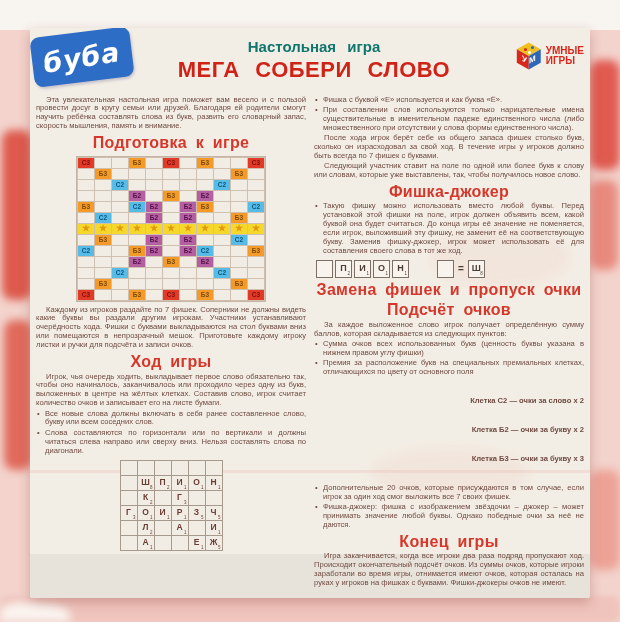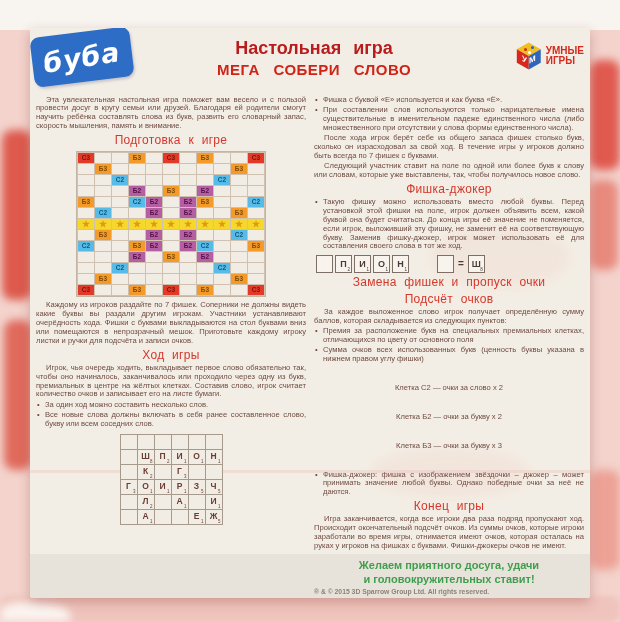--- a/index.html
+++ b/index.html
@@ -35,22 +35,22 @@
   .brand{
     position:absolute;left:2px;top:4px;width:100px;height:50px;background:#2e6dc6;
     border-radius:9px;transform:rotate(-7deg);display:flex;align-items:center;justify-content:center;
     box-shadow:1px 2px 3px rgba(60,60,120,.25);
   }
   .brand span{
     color:#fff;font-style:italic;font-weight:bold;font-size:27px;letter-spacing:1px;
     font-family:"DejaVu Sans",sans-serif;transform:rotate(-2deg);
   }
   .titles{margin:0 104px 0 112px;text-align:center;padding-top:10px;}
-  .subtitle{color:#b91c1c;font-weight:bold;font-size:18px;word-spacing:7px;text-align:center;}
-  .title{color:#d02317;font-weight:bold;font-size:15px;word-spacing:9px;letter-spacing:.5px;margin-top:2px;}
+  .subtitle{color:#0f766e;font-weight:bold;font-size:15px;word-spacing:7px;text-align:center;}
+  .title{color:#d02317;font-weight:bold;font-size:22px;word-spacing:9px;letter-spacing:.5px;margin-top:2px;}
   .publisher{position:absolute;right:6px;top:14px;display:flex;align-items:center;gap:4px;}
   .cube{position:relative;width:26px;height:28px;}
   .face{position:absolute;inset:0;}
   .face-top{clip-path:polygon(50% 2%,96% 26%,50% 50%,4% 26%);background:#f2c01e;}
   .face-left{clip-path:polygon(4% 26%,50% 50%,50% 98%,4% 74%);background:#d8281c;}
   .face-right{clip-path:polygon(96% 26%,50% 50%,50% 98%,96% 74%);background:#2f66b8;}
   .cube .lt{position:absolute;color:#fff;font-weight:bold;font-size:8px;}
   .cube .lu{left:6px;top:13px;transform:skewY(26deg);}
   .cube .lm{right:6px;top:13px;transform:skewY(-26deg);}
   .cube .dot{position:absolute;width:3px;height:3px;border-radius:50%;}
@@ -58,23 +58,23 @@
   .d2{background:#2f66b8;left:15px;top:4px;}
   .d3{background:#fff;left:12px;top:9px;}
   .pubtext{color:#d6281c;font-weight:bold;font-size:10px;line-height:1.05;}
   
   .cols{display:flex;gap:8px;padding:0 6px;position:relative;z-index:1;}
   .col{width:270px;font-size:7.6px;line-height:1.17;color:#6e4a41;text-align:justify;}
   .col p{margin:1.5px 0;}
   p.indent{text-indent:10px;}
   p.bullet{position:relative;padding-left:9px;text-indent:0;}
   p.bullet::before{content:"•";position:absolute;left:1px;top:0;}
-  p.cellline{text-align:center;margin:20px 0;}
-  h3{margin:3px 0 2px;text-align:center;color:#d5372b;font-size:12px;line-height:1.1;
-     font-weight:normal;word-spacing:4px;letter-spacing:.3px;}
+  p.cellline{text-align:right;margin:20px 0;font-weight:bold;}
+  h3{margin:3px 0 2px;text-align:center;color:#d5372b;font-size:16px;line-height:1.1;
+     font-weight:bold;word-spacing:4px;letter-spacing:.3px;}
   
   .board{
     margin:4px auto 4px;width:-moz-fit-content;width:fit-content;background:#cfc0b0;padding:1px;
     display:grid;grid-template-columns:repeat(11,16px);grid-auto-rows:10px;gap:1px;
     border:1px solid #c4b4a4;
   }
   .bcell{background:#f2ede4;display:flex;align-items:center;justify-content:center;
          font-size:6.5px;font-weight:bold;overflow:hidden;}
   .bcell.C3{background:#e23a28;color:#7c120b;}
   .bcell.B3{background:#f39a28;color:#7c4a08;}
@@ -288,24 +288,24 @@
           <div class="bcell"></div>
           <div class="bcell C3">С3</div>
           <div class="bcell"></div>
           <div class="bcell B3">Б3</div>
           <div class="bcell"></div>
           <div class="bcell"></div>
           <div class="bcell C3">С3</div>
         </div>
       <p class="indent">Каждому из игроков раздайте по 7 фишек. Соперники не должны видеть какие буквы вы раздали другим игрокам. Участники устанавливают очерёдность хода. Фишки с буквами выкладываются на стол буквами вниз или помещаются в непрозрачный мешок. Приготовьте каждому игроку листки и ручки для подсчёта и записи очков.</p>
       <h3>Ход игры</h3>
-      <p class="indent">Игрок, чья очередь ходить, выкладывает первое слово обязательно так, чтобы оно начиналось, заканчивалось или проходило через одну из букв, премиальных в центре на жёлтых клетках. Составив слово, игрок считает количество очков и записывает его на листе бумаги.</p>
+      <p class="indent">Игрок, чья очередь ходить, выкладывает первое слово обязательно так, чтобы оно начиналось, заканчивалось или проходило через одну из букв, выложенных в центре на жёлтых клетках. Составив слово, игрок считает количество очков и записывает его на листе бумаги.</p>
       <div>
-          <p class="bullet">За один ход можно составить несколько слов.</p>
           <p class="bullet">Все новые слова должны включать в себя ранее составленное слово, букву или всем соседних слов.</p>
+          <p class="bullet">Слова составляются по горизонтали или по вертикали и должны читаться слева направо или сверху вниз. Нельзя составлять слова по диагонали.</p>
         </div>
       <div id="example-grid" class="exgrid">
           <div class="ecell"></div>
           <div class="ecell"></div>
           <div class="ecell"></div>
           <div class="ecell"></div>
           <div class="ecell"></div>
           <div class="ecell"></div>
           <div class="ecell"></div>
           <div class="ecell">
@@ -429,29 +429,30 @@
           <span class="eq">=</span>
           <div class="tile">
             <span>Ш</span>
             <span class="val">8</span>
           </div>
         </div>
       <h3>Замена фишек и пропуск очки</h3>
       <h3>Подсчёт очков</h3>
       <p class="indent">За каждое выложенное слово игрок получает определённую сумму баллов, которая складывается из следующих пунктов:</p>
       <div>
+          <p class="bullet">Сумма очков всех использованных букв (ценность буквы указана в нижнем правом углу фишки)</p>
           <p class="bullet">Премия за расположение букв на специальных премиальных клетках, отличающихся по цвету от основного поля</p>
-          <p class="bullet">Сумма очков всех использованных букв (ценность буквы указана в нижнем правом углу фишки)</p>
         </div>
       <div>
           <p class="cellline">Клетка С2 — очки за слово х 2</p>
           <p class="cellline">Клетка Б2 — очки за букву х 2</p>
           <p class="cellline">Клетка Б3 — очки за букву х 3</p>
         </div>
       <div>
+          <p class="bullet">Дополнительные 20 очков, которые присуждаются в том случае, если игрок за один ход смог выложить все 7 своих фишек.</p>
           <p class="bullet">Фишка-джокер: фишка с изображением звёздочки – джокер – может принимать значение любой буквы. Однако победные очки за неё не даются.</p>
         </div>
       <h3>Конец игры</h3>
       <p class="indent">Игра заканчивается, когда все игроки два раза подряд пропускают ход. Происходит окончательный подсчёт очков. Из суммы очков, которые игроки заработали во время игры, отнимается имеют очков, которая осталась на руках у игроков на фишках с буквами. Фишки-джокеры очков не имеют.</p>
       <div class="wish">
         <div>Желаем приятного досуга, удачи</div>
         <div>и головокружительных ставит!</div>
       </div>
       <p class="copyright">® &amp; © 2015 3D Sparrow Group Ltd. All rights reserved.</p>
     </div>

